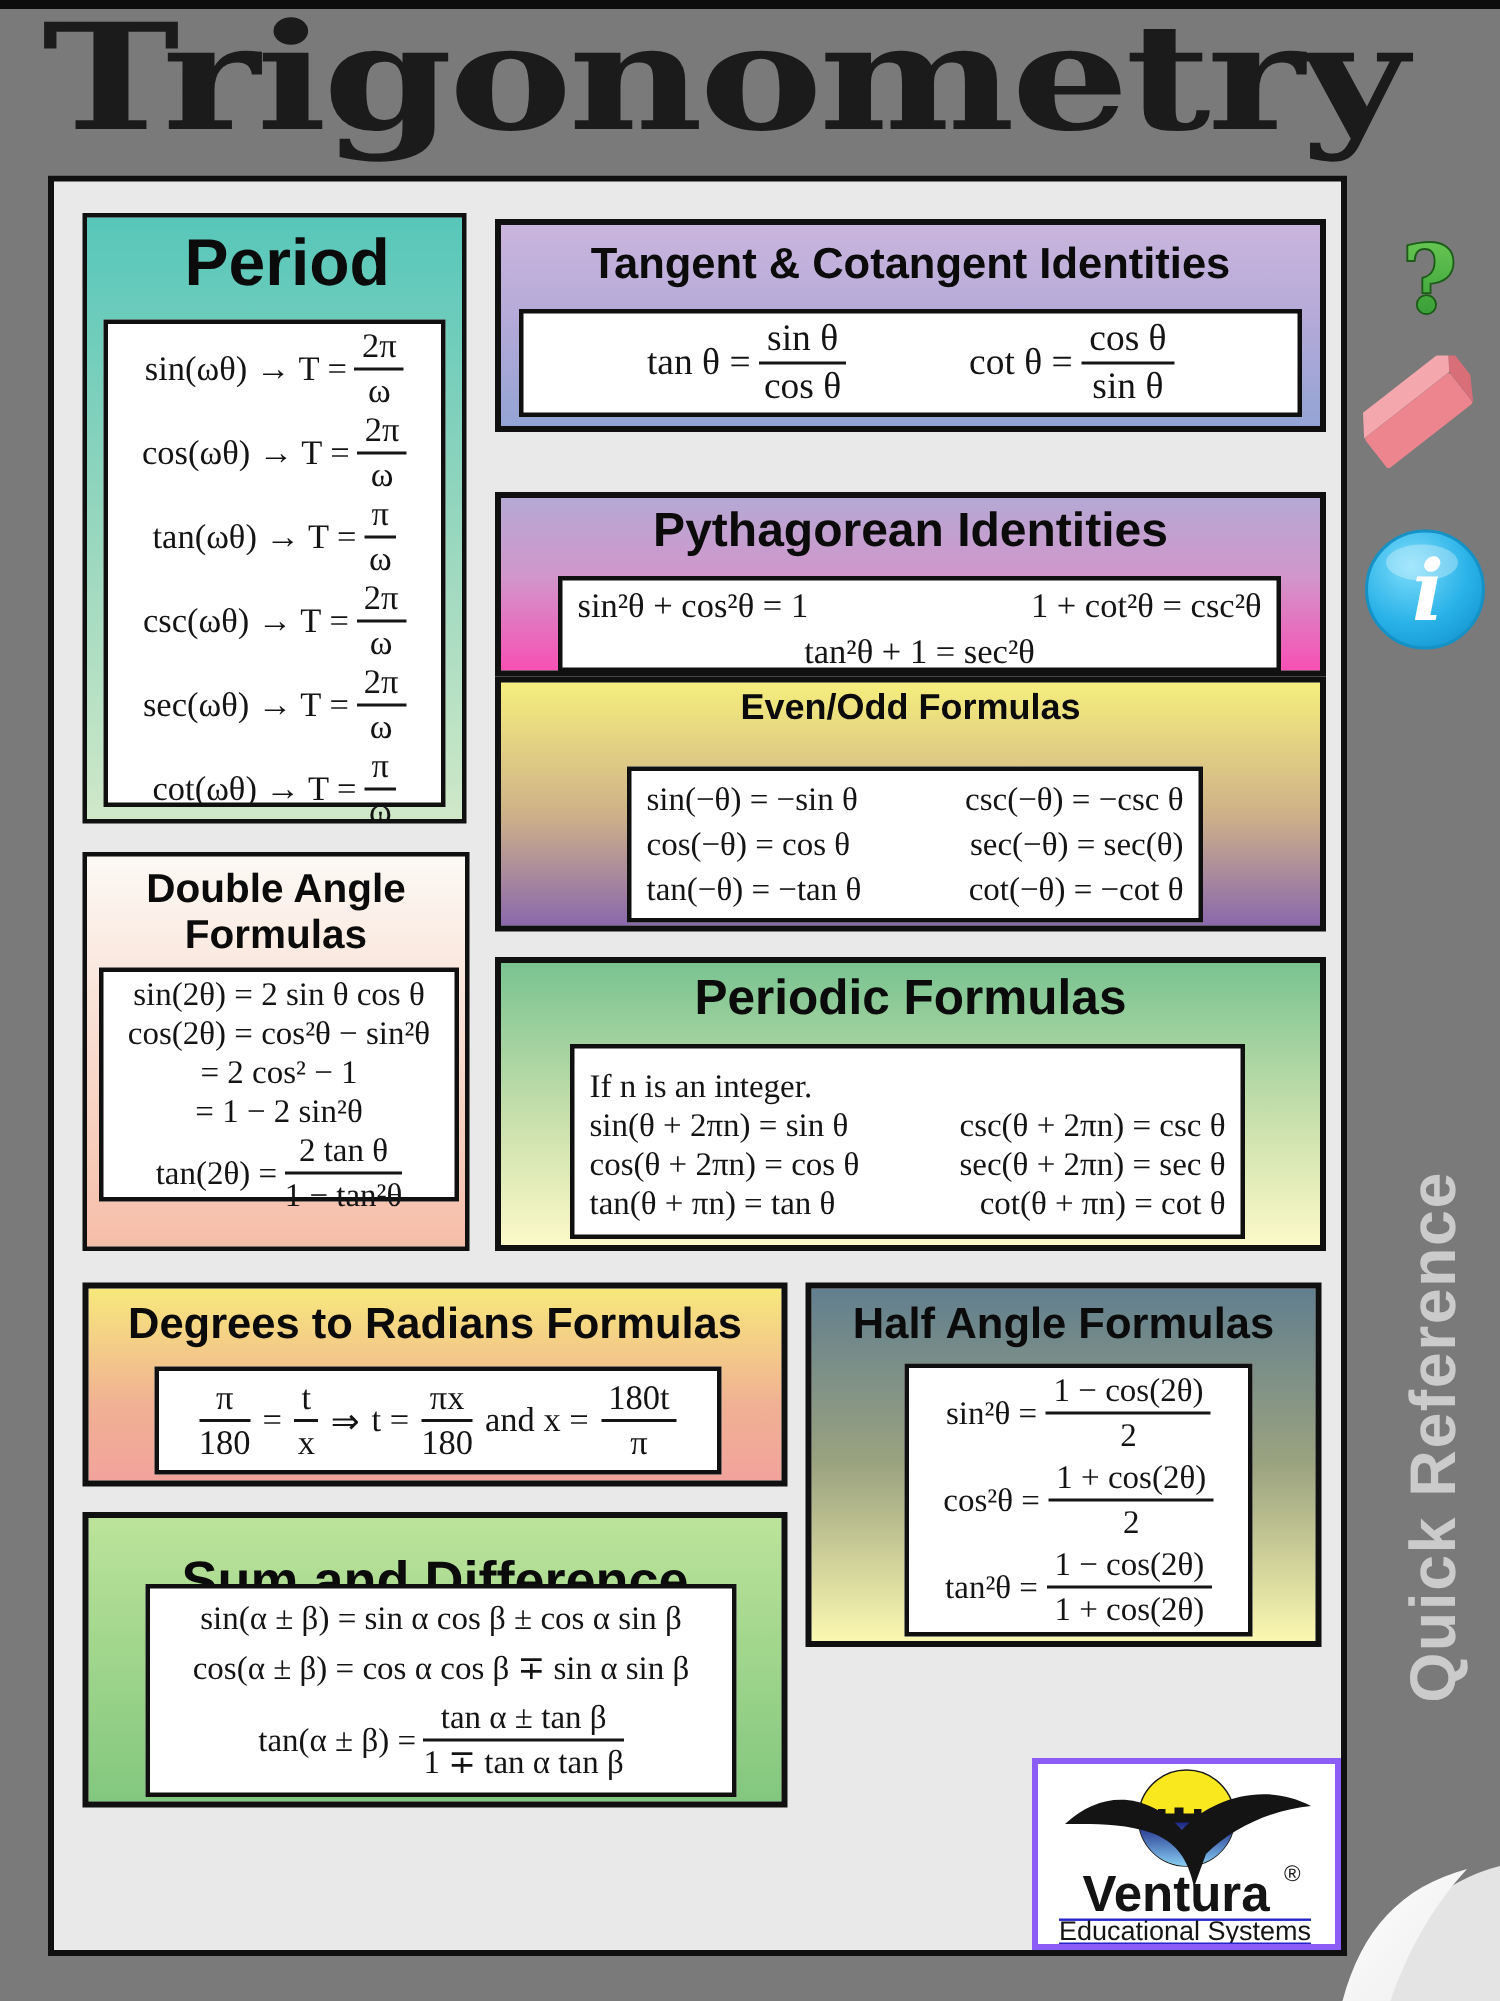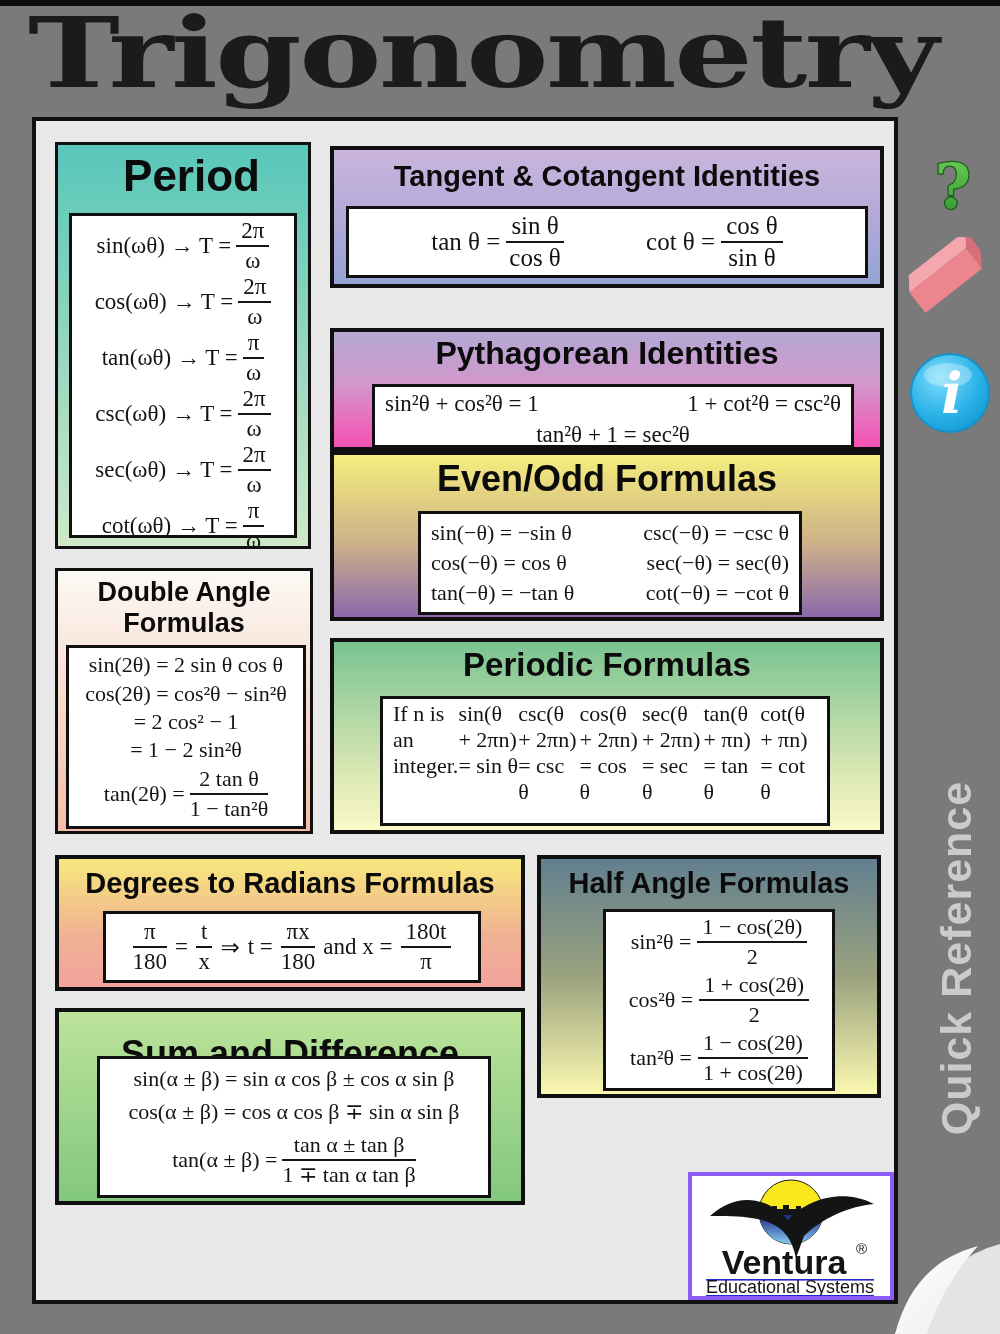--- a/index.html
+++ b/index.html
@@ -48,41 +48,41 @@
   .box-pyth{left:294px;top:184px;width:554px;height:123px;
     background:linear-gradient(180deg,#b5a8d4 0%,#d197cb 45%,#f750b4 100%);margin-top:23px;}
   .box-pyth .btitle{font-size:32px;margin-top:3px;}
   .pyth-white{left:38px;top:52px;width:482px;height:64px;font-size:23px;padding:2px 10px;}
   .pyth-r1{display:flex;justify-content:space-between;line-height:30px;}
   .pyth-r2{text-align:center;line-height:30px;}
 
   
   .box-eo{left:294px;top:330px;width:554px;height:170px;
     background:linear-gradient(180deg,#f5ee7d 0%,#cdb089 55%,#8a68ac 100%);}
-  .box-eo .btitle{font-size:36px;margin-top:3px;}
+  .box-eo .btitle{font-size:24px;margin-top:3px;}
   .eo-white{left:84px;top:56px;width:384px;height:104px;
     display:flex;flex-direction:column;justify-content:space-evenly;padding:2px 10px;font-size:22px;}
   .eo-row{display:flex;justify-content:space-between;}
 
   
   .box-da{left:19px;top:447px;width:258px;height:266px;
     background:linear-gradient(180deg,#fcf9f4 0%,#f5bda8 100%);}
   .box-da .btitle{font-size:27px;margin-top:6px;}
-  .da-white{left:8px;top:74px;width:240px;height:184px;
+  .da-white{left:8px;top:74px;width:240px;height:156px;
     display:flex;flex-direction:column;justify-content:space-evenly;align-items:center;
     font-size:22px;padding:2px 4px;}
   .da-tan{display:flex;align-items:center;}
   .da-tan .frac{margin-left:5px;}
 
   
   .box-per{left:294px;top:517px;width:554px;height:196px;
     background:linear-gradient(180deg,#79c391 0%,#c8e0ac 55%,#fcf9c8 100%);}
   .box-per .btitle{font-size:33px;margin-top:4px;}
   .per-white{left:46px;top:54px;width:450px;height:130px;
-    display:flex;justify-content:space-between;padding:2px 10px;font-size:22px;}
+    display:flex;flex-direction:column;justify-content:space-between;padding:12px 10px;font-size:22px;}
   .per-row{display:flex;justify-content:space-between;}
 
   
   .box-deg{left:19px;top:734px;width:470px;height:136px;
     background:linear-gradient(180deg,#f7e87c 0%,#f0b193 60%,#f2a39c 100%);}
   .box-deg .btitle{font-size:29px;margin-top:8px;}
   .deg-white{left:44px;top:52px;width:378px;height:72px;
     display:flex;align-items:center;justify-content:center;gap:8px;font-size:23px;}
 
   

